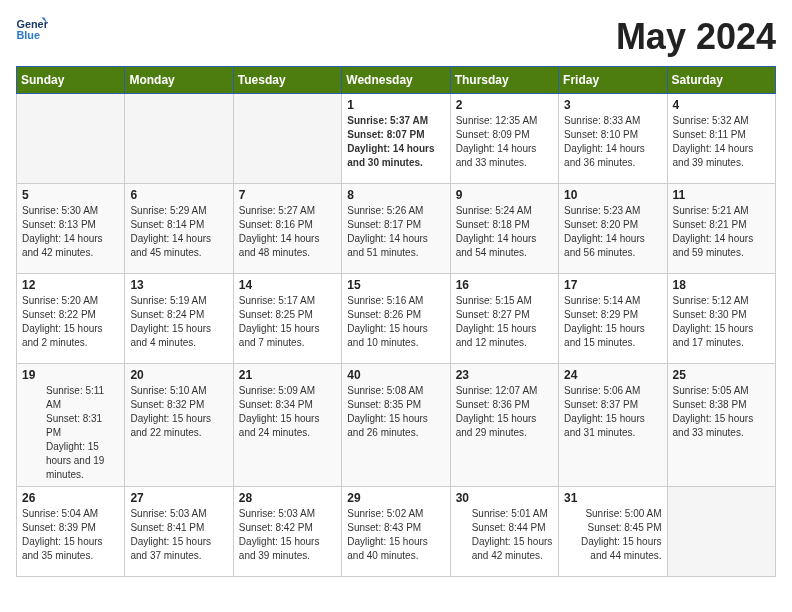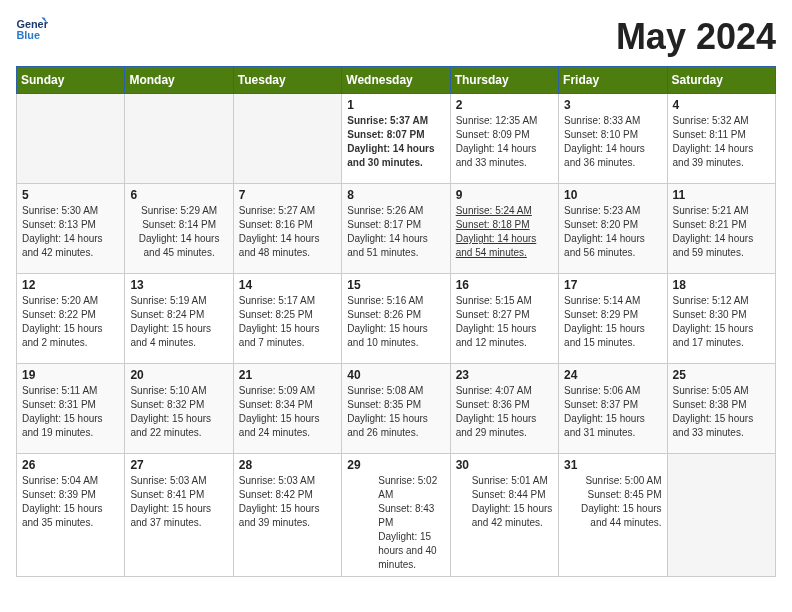--- a/index.html
+++ b/index.html
@@ -142,39 +142,39 @@
       </tr>
       <tr>
         <td>
           <div class="day-number">5</div>
           <div class="day-info" style="white-space: pre-line;">Sunrise: 5:30 AM
 Sunset: 8:13 PM
 Daylight: 14 hours and 42 minutes.</div>
         </td>
         <td>
           <div class="day-number">6</div>
-          <div class="day-info" style="white-space: pre-line; text-align: center;">Sunrise: 5:29 AM
+          <div class="day-info" style="white-space: pre-line;">Sunrise: 5:29 AM
 Sunset: 8:14 PM
 Daylight: 14 hours and 45 minutes.</div>
         </td>
         <td>
           <div class="day-number">7</div>
           <div class="day-info" style="white-space: pre-line;">Sunrise: 5:27 AM
 Sunset: 8:16 PM
 Daylight: 14 hours and 48 minutes.</div>
         </td>
         <td>
           <div class="day-number">8</div>
           <div class="day-info" style="white-space: pre-line;">Sunrise: 5:26 AM
 Sunset: 8:17 PM
 Daylight: 14 hours and 51 minutes.</div>
         </td>
         <td>
           <div class="day-number">9</div>
-          <div class="day-info" style="white-space: pre-line; text-decoration: underline;">Sunrise: 5:24 AM
+          <div class="day-info" style="white-space: pre-line;">Sunrise: 5:24 AM
 Sunset: 8:18 PM
 Daylight: 14 hours and 54 minutes.</div>
         </td>
         <td>
           <div class="day-number">10</div>
           <div class="day-info" style="white-space: pre-line;">Sunrise: 5:23 AM
 Sunset: 8:20 PM
 Daylight: 14 hours and 56 minutes.</div>
         </td>
         <td>
@@ -224,21 +224,21 @@
         <td>
           <div class="day-number">18</div>
           <div class="day-info" style="white-space: pre-line;">Sunrise: 5:12 AM
 Sunset: 8:30 PM
 Daylight: 15 hours and 17 minutes.</div>
         </td>
       </tr>
       <tr>
         <td>
           <div class="day-number">19</div>
-          <div class="day-info" style="white-space: pre-line;">Sunrise: 5:11 AM
+          <div class="day-info" style="white-space: pre-line; margin-left: 24px;">Sunrise: 5:11 AM
 Sunset: 8:31 PM
 Daylight: 15 hours and 19 minutes.</div>
         </td>
         <td>
           <div class="day-number">20</div>
           <div class="day-info" style="white-space: pre-line;">Sunrise: 5:10 AM
 Sunset: 8:32 PM
 Daylight: 15 hours and 22 minutes.</div>
         </td>
         <td>
@@ -248,21 +248,21 @@
 Daylight: 15 hours and 24 minutes.</div>
         </td>
         <td>
           <div class="day-number">40</div>
           <div class="day-info" style="white-space: pre-line;">Sunrise: 5:08 AM
 Sunset: 8:35 PM
 Daylight: 15 hours and 26 minutes.</div>
         </td>
         <td>
           <div class="day-number">23</div>
-          <div class="day-info" style="white-space: pre-line;">Sunrise: 4:07 AM
+          <div class="day-info" style="white-space: pre-line;">Sunrise: 12:07 AM
 Sunset: 8:36 PM
 Daylight: 15 hours and 29 minutes.</div>
         </td>
         <td>
           <div class="day-number">24</div>
           <div class="day-info" style="white-space: pre-line;">Sunrise: 5:06 AM
 Sunset: 8:37 PM
 Daylight: 15 hours and 31 minutes.</div>
         </td>
         <td>
@@ -286,21 +286,21 @@
 Daylight: 15 hours and 37 minutes.</div>
         </td>
         <td>
           <div class="day-number">28</div>
           <div class="day-info" style="white-space: pre-line;">Sunrise: 5:03 AM
 Sunset: 8:42 PM
 Daylight: 15 hours and 39 minutes.</div>
         </td>
         <td>
           <div class="day-number">29</div>
-          <div class="day-info" style="white-space: pre-line; margin-left: 31px;">Sunrise: 5:02 AM
+          <div class="day-info" style="white-space: pre-line;">Sunrise: 5:02 AM
 Sunset: 8:43 PM
 Daylight: 15 hours and 40 minutes.</div>
         </td>
         <td>
           <div class="day-number">30</div>
           <div class="day-info" style="white-space: pre-line; margin-left: 16px;">Sunrise: 5:01 AM
 Sunset: 8:44 PM
 Daylight: 15 hours and 42 minutes.</div>
         </td>
         <td>

